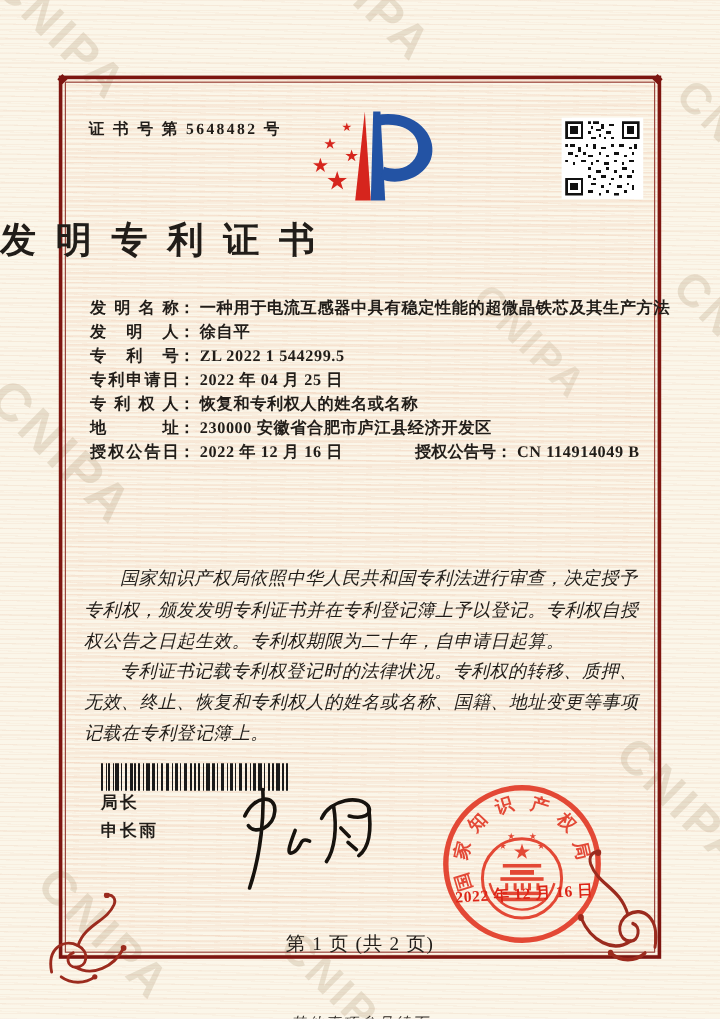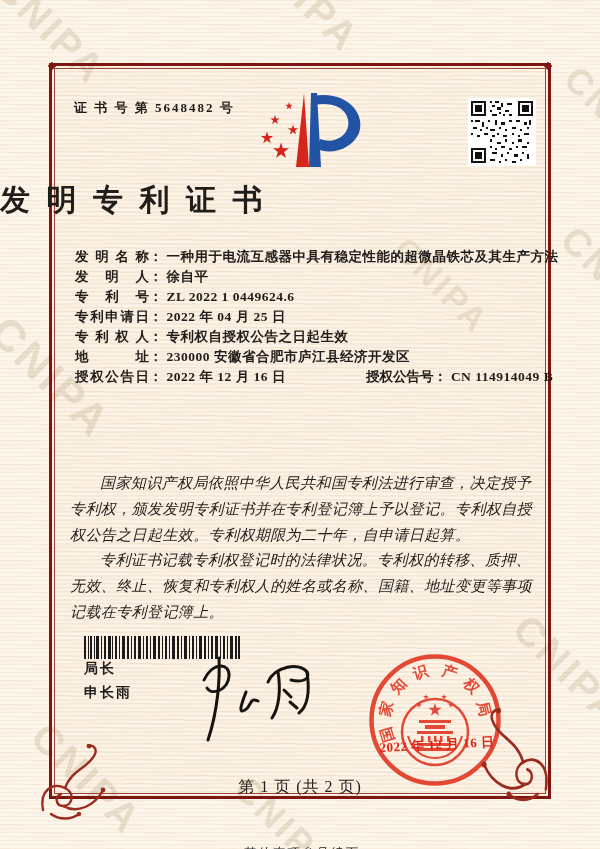--- a/index.html
+++ b/index.html
@@ -60,21 +60,21 @@
     display:flex;flex-direction:column;gap:0;
     font-size:13.5px;font-weight:600;
   }
   .field-row{height:20px;line-height:20px;white-space:nowrap;}
   .flabel{
     display:inline-block;width:74px;vertical-align:top;
     text-align:justify;text-align-last:justify;
   }
   .colon{display:inline-block;margin-right:4px;}
   .fvalue{letter-spacing:0.5px;}
-  .pair2{margin-left:80px;}
+  .pair2{margin-left:60px;}
   .pair2 .flabel{width:auto;text-align-last:auto;}
   .body-text{
     position:absolute;left:70px;top:471px;width:464px;
     font-size:15px;font-style:italic;line-height:1.72;letter-spacing:0.4px;
   }
   .body-text p{margin:0;text-indent:2em;}
   .barcode{position:absolute;left:84px;top:636px;}
   .signer{
     position:absolute;left:84px;top:656px;
     font-size:14px;font-weight:700;letter-spacing:2px;line-height:24px;
@@ -185,27 +185,27 @@
     </div>
 
     <div class="fields">
       <div class="field-row">
         <span class="flabel">发明名称</span><span class="colon">：</span><span class="fvalue">一种用于电流互感器中具有稳定性能的超微晶铁芯及其生产方法</span>
       </div>
       <div class="field-row">
         <span class="flabel">发明人</span><span class="colon">：</span><span class="fvalue">徐自平</span>
       </div>
       <div class="field-row">
-        <span class="flabel">专利号</span><span class="colon">：</span><span class="fvalue">ZL 2022 1 0449624.6</span>
+        <span class="flabel">专利号</span><span class="colon">：</span><span class="fvalue">ZL 2022 1 544299.5</span>
       </div>
       <div class="field-row">
         <span class="flabel">专利申请日</span><span class="colon">：</span><span class="fvalue">2022 年 04 月 25 日</span>
       </div>
       <div class="field-row">
-        <span class="flabel">专利权人</span><span class="colon">：</span><span class="fvalue">专利权自授权公告之日起生效</span>
+        <span class="flabel">专利权人</span><span class="colon">：</span><span class="fvalue">恢复和专利权人的姓名或名称</span>
       </div>
       <div class="field-row">
         <span class="flabel">地址</span><span class="colon">：</span><span class="fvalue">230000 安徽省合肥市庐江县经济开发区</span>
       </div>
       <div class="field-row">
         <span><span class="flabel">授权公告日</span><span class="colon">：</span><span class="fvalue">2022 年 12 月 16 日</span></span><span class="pair2"><span class="flabel">授权公告号</span><span class="colon">：</span><span class="fvalue">CN 114914049 B</span></span>
       </div>
     </div>
 
     <div class="body-text">

